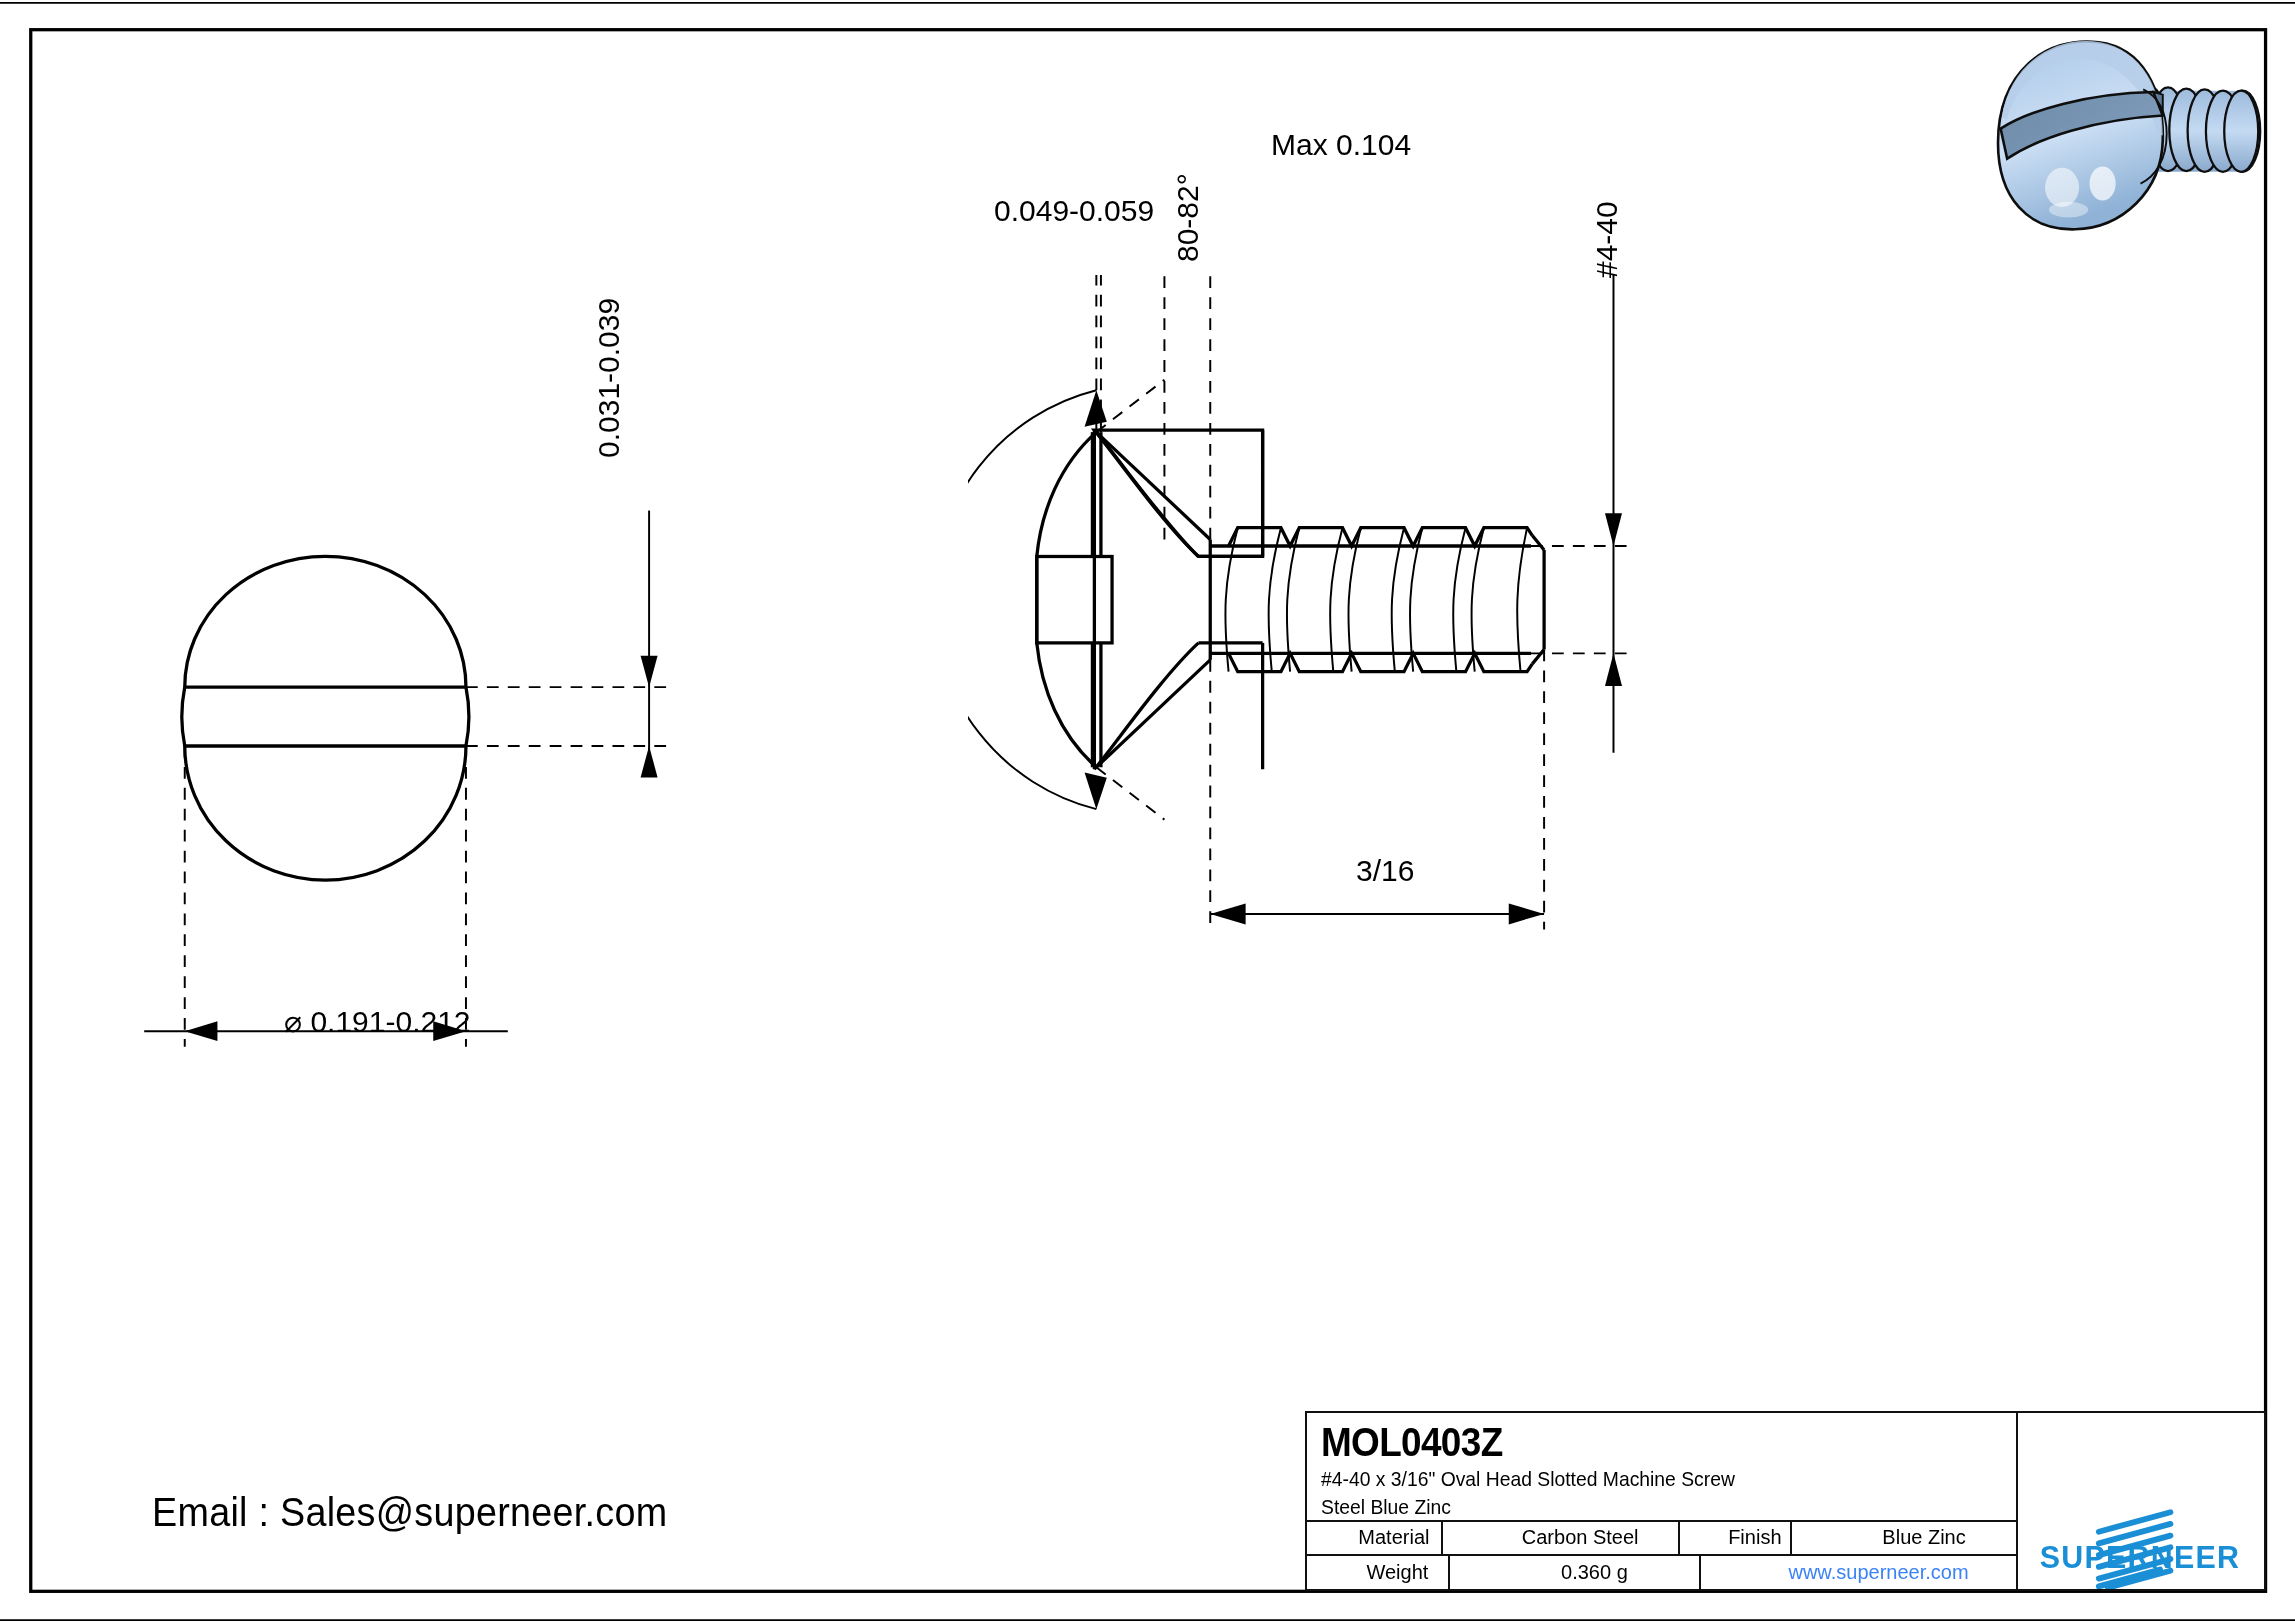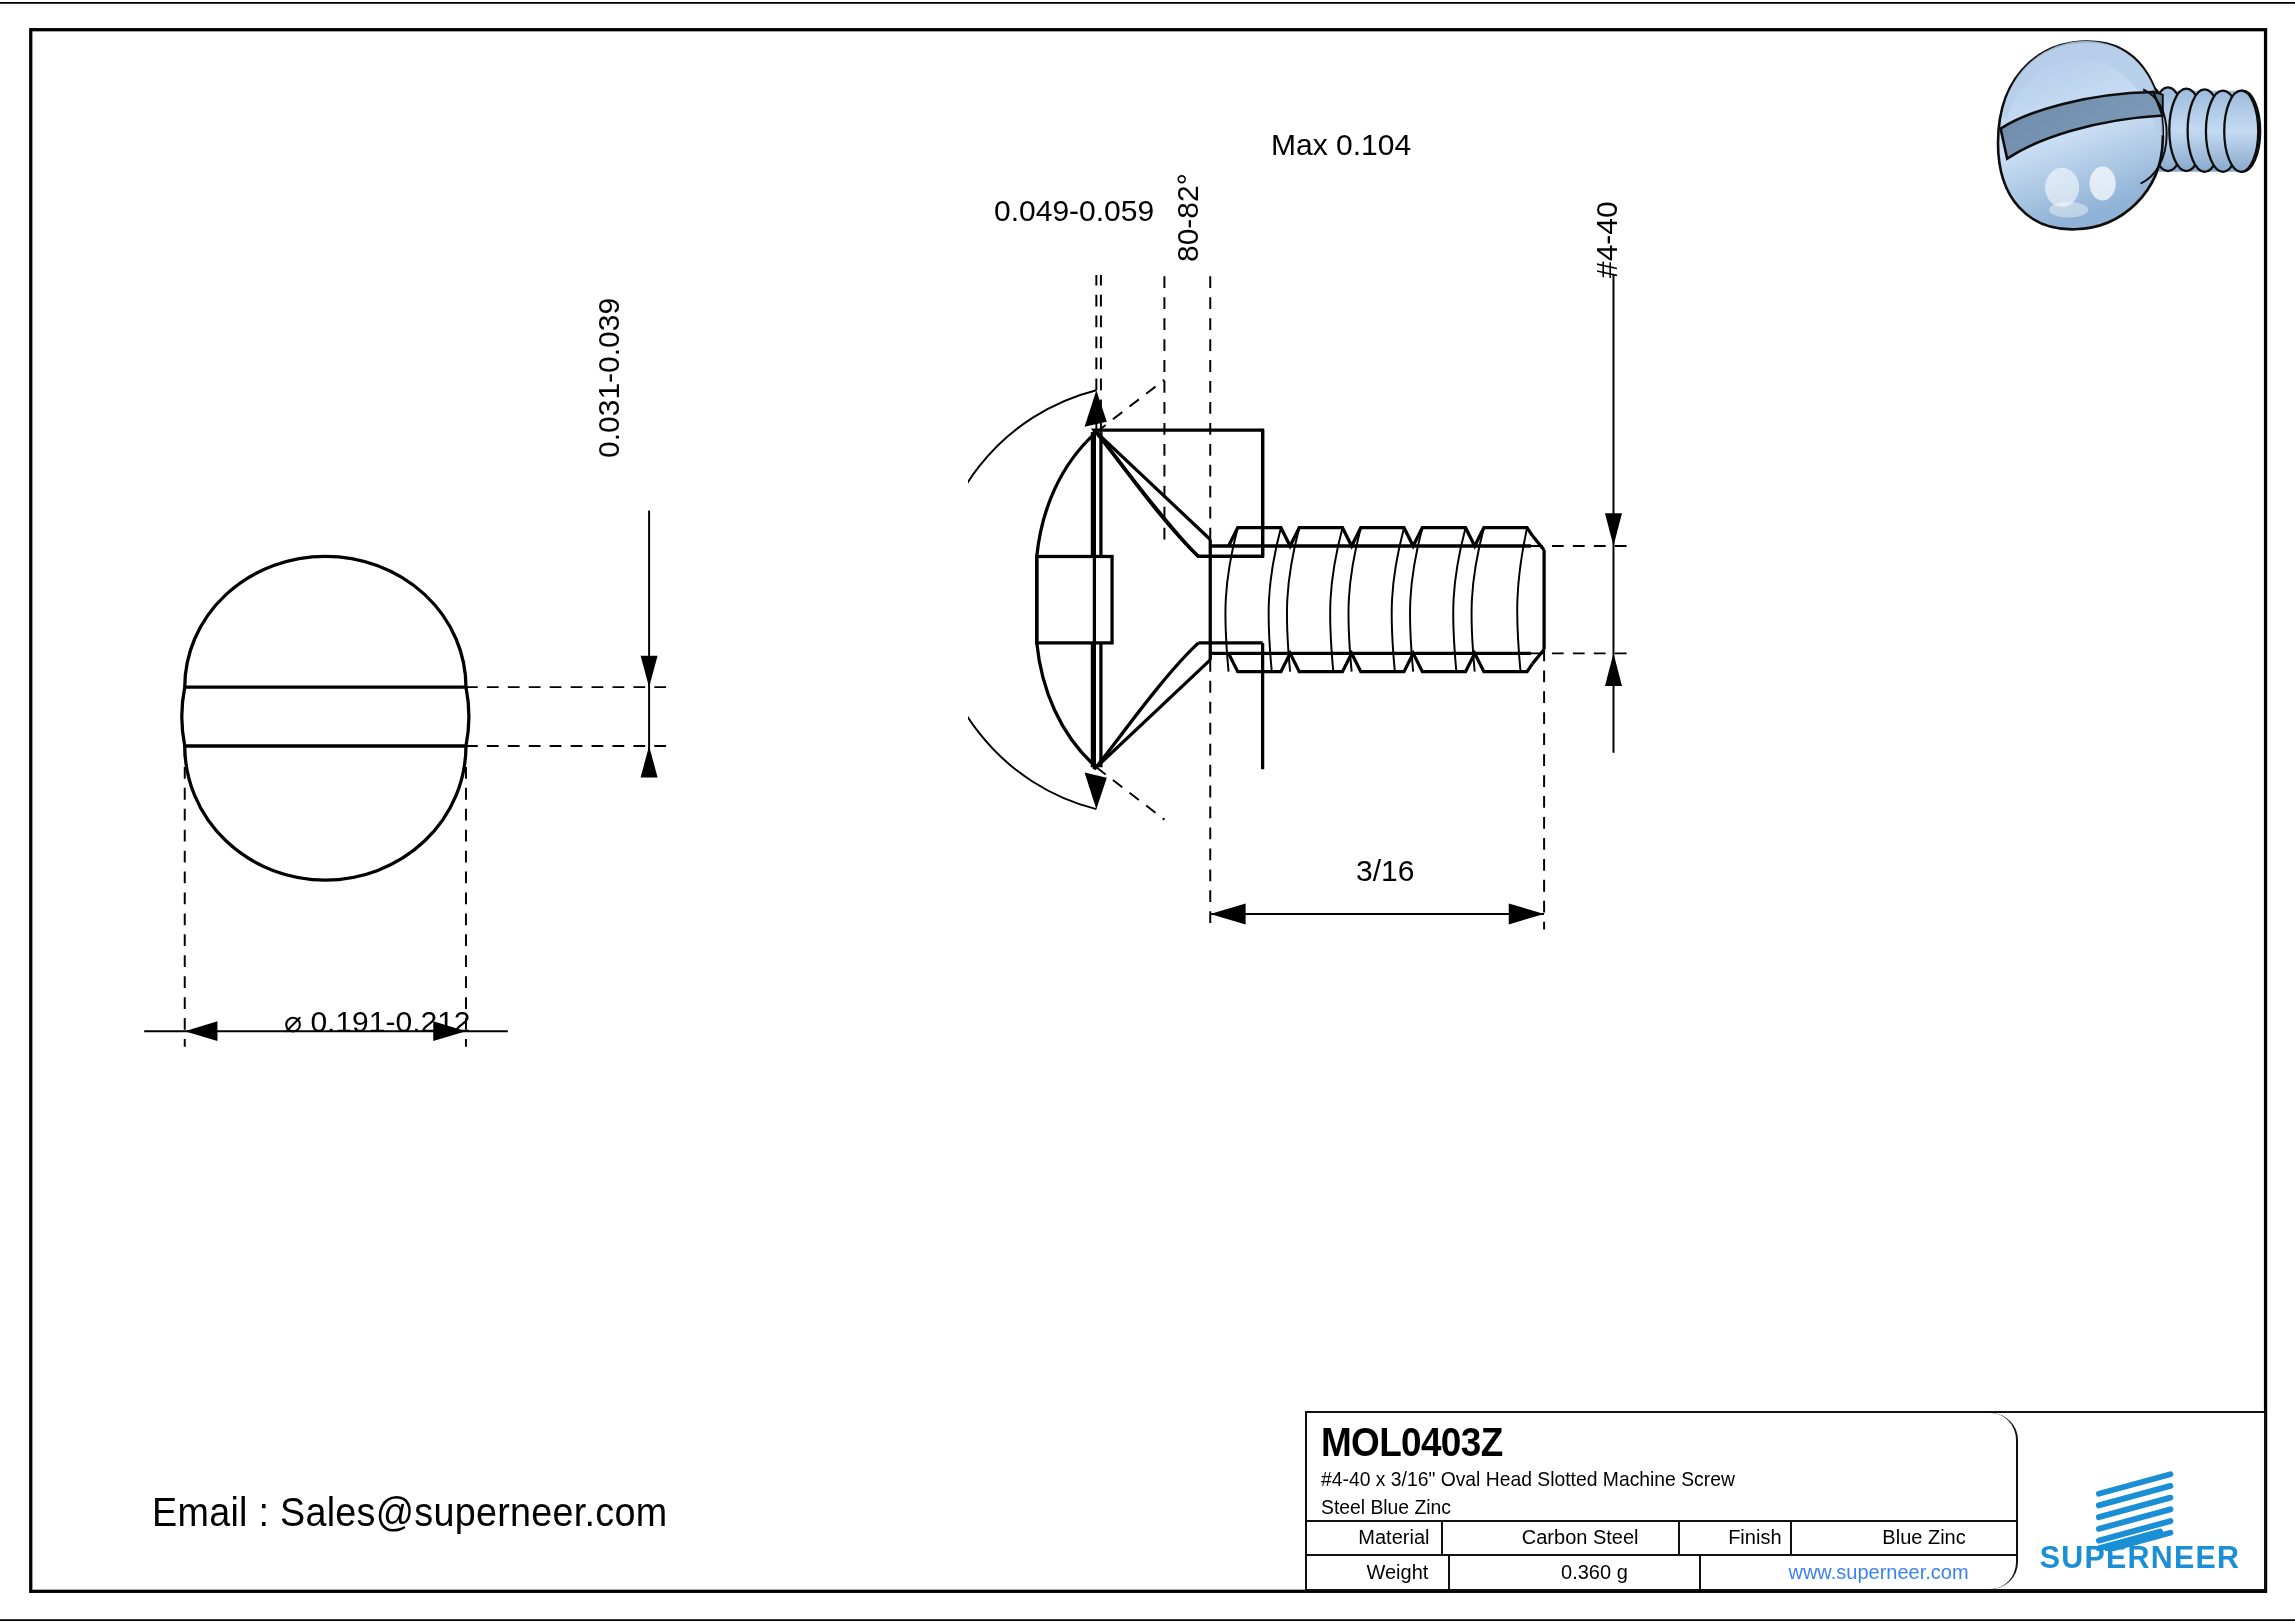--- a/index.html
+++ b/index.html
@@ -10,39 +10,39 @@
   .thin{stroke-width:3;}
   .thick{stroke-width:5;}
   .hair{stroke-width:2.5;}
   .dash{stroke-dasharray:18 14;}
   .email{position:absolute;left:152px;top:1489px;font-size:41px;font-weight:400;
          letter-spacing:0.3px;color:#000;font-family:"Liberation Sans",sans-serif;
          transform:scaleX(0.92);transform-origin:left center;white-space:nowrap;}
   
   #titleblock{position:absolute;left:1305px;top:1411px;width:961px;height:180px;
               border:2.6px solid #111;box-sizing:border-box;display:flex;background:#fff;}
-  #tb-left{width:711px;display:flex;flex-direction:column;border-right:2.6px solid #111;box-sizing:border-box;border-radius:27px;}
+  #tb-left{width:711px;display:flex;flex-direction:column;border-right:2.6px solid #111;box-sizing:border-box;}
   #tb-desc{flex:1;padding:9.2px 0 0 14.4px;box-sizing:border-box;}
   #tb-code{font-size:41px;font-weight:bold;letter-spacing:-0.7px;line-height:1;
            transform:scaleX(0.9);transform-origin:left top;white-space:nowrap;}
   .tb-sub{font-size:21px;line-height:1.22;transform:scaleX(0.92);
           transform-origin:left top;white-space:nowrap;margin-top:2.6px;}
   .tb-row{display:flex;border-top:2.6px solid #111;height:37px;}
   .tb-cell{display:flex;align-items:center;justify-content:center;
            border-right:2px solid #111;box-sizing:border-box;font-size:20px;
            transform-origin:center;white-space:nowrap;overflow:hidden;margin-left:40px;}
   .tb-cell.last{border-right:none;}
   .c-lbl{width:131px;}
   .c-val{width:270px;}
   .c-lbl2{width:99px;}
   .c-val2{width:253px;}
   .c-wide{width:352px;}
   .url{color:#3b82f6;}
   #tb-logo{width:244px;position:relative;display:flex;flex-direction:column;
-           align-items:center;justify-content:center;}
+           align-items:center;justify-content:flex-end;}
   #logo-mark{margin-top:17px;width:105px;height:82px;}
   #logo-word{position:absolute;bottom:13px;left:0;width:100%;text-align:center;
              color:#1a8fd6;font-size:32px;font-weight:bold;letter-spacing:1.3px;
              transform:scaleX(0.95);}
 </style>
 </head>
 <body>
 
 <div id="sheet">
 

